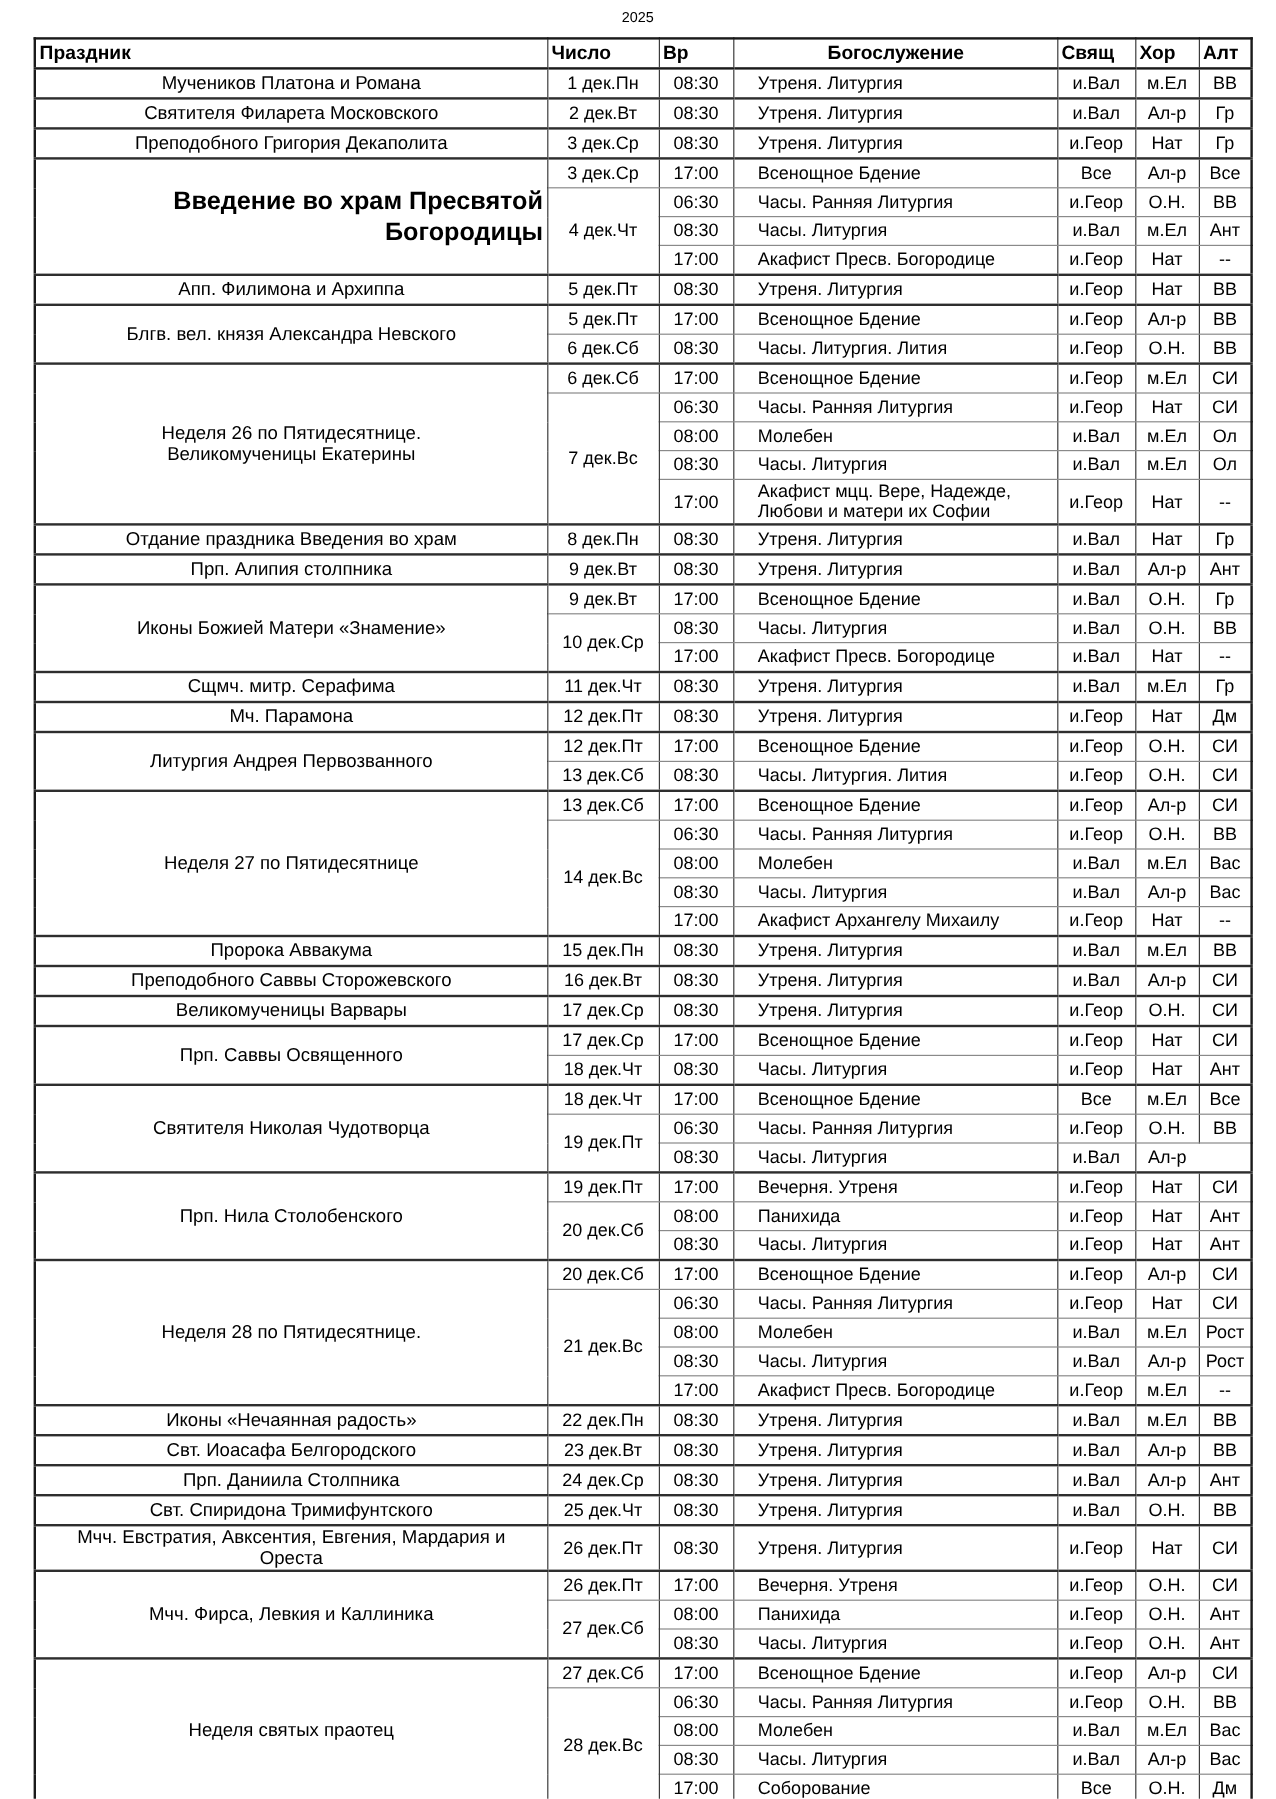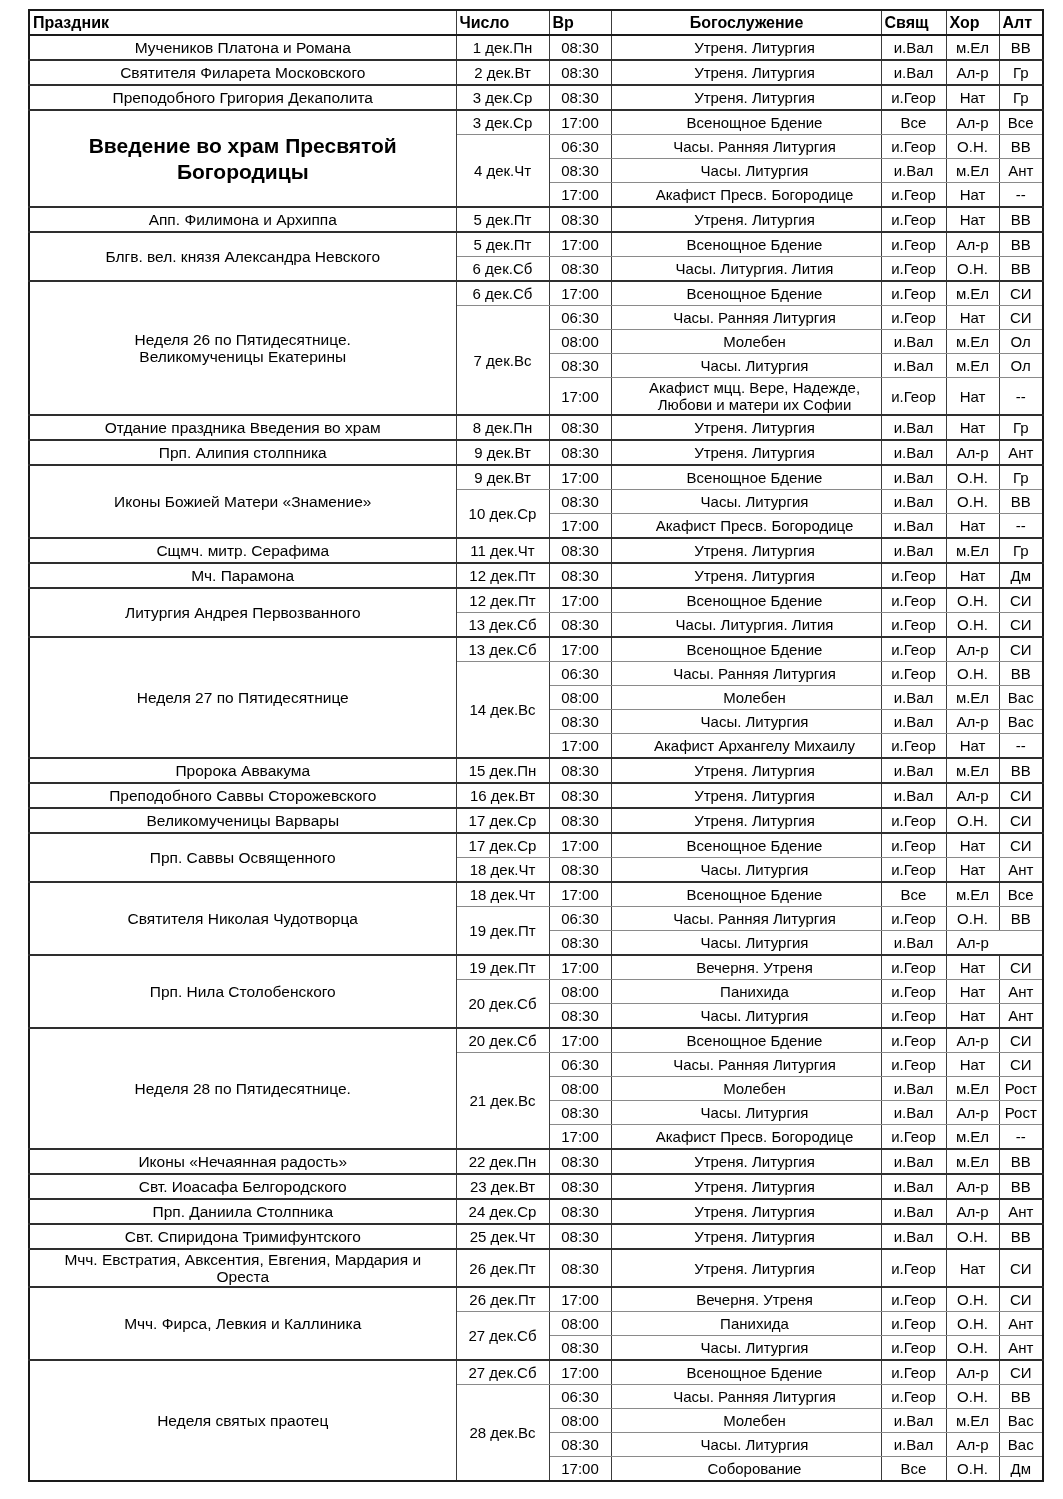--- a/index.html
+++ b/index.html
@@ -50,30 +50,31 @@
     font-size: 15px;
     line-height: 17px;
     height: 21px;
     padding: 1px 3px;
     text-align: center;
     vertical-align: middle;
     white-space: pre-line;
     overflow: hidden;
   }
   tr.group-start td { border-top: 2px solid #2e2e2e; }
-  td.svc { text-align: center; padding-left: 20px; }
+  td.svc { text-align: left; padding-left: 20px; }
   td.feast { font-size: 15.5px; }
   td.feast.bold { font-weight: normal; }
-  td.feast.large { font-weight: bold; font-size: 21px; line-height: 26px; }
+  td.feast.large { font-weight: bold; font-size: 21px; line-height: 26px; text-align: right; }
   td.noline { border-left: hidden; }
 </style>
 </head>
 <body>
 
 <div class="page">
+  <div class="year-title">2025</div>
   <table class="schedule">
     <colgroup>
       <col style="width:427px">
         <col style="width:93px">
         <col style="width:62px">
       <col style="width:270px">
         <col style="width:65px">
         <col style="width:53px">
         <col style="width:44px">
     </colgroup>

